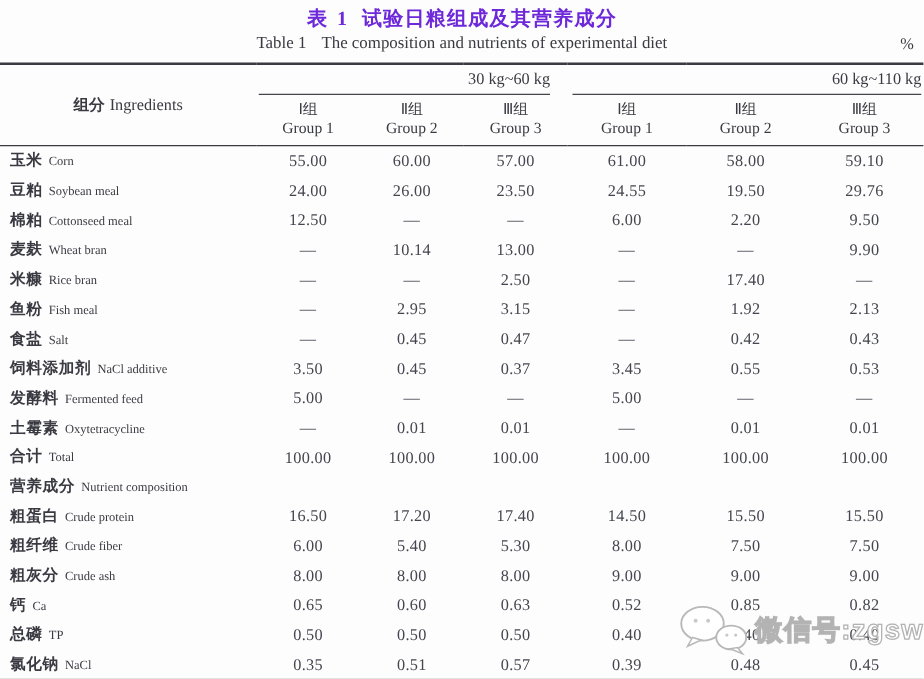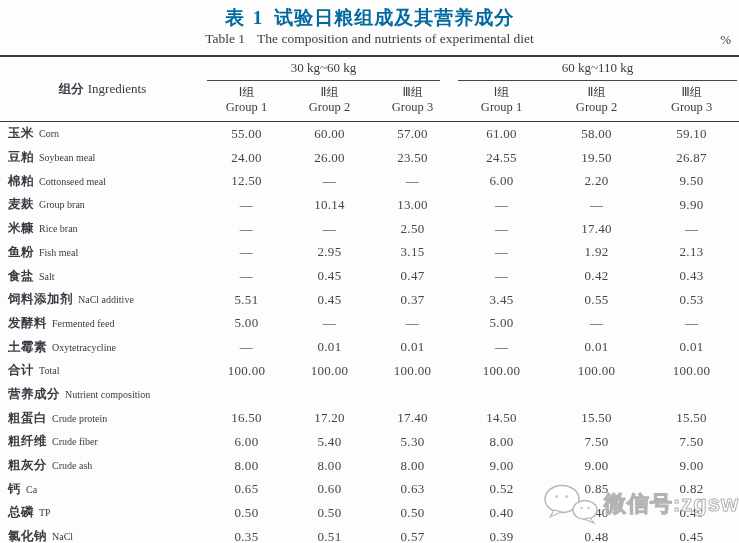--- a/index.html
+++ b/index.html
@@ -9,23 +9,23 @@
     width:739px; height:543px;
     background:#fdfdfd;
     font-family:"Liberation Serif","DejaVu Serif",serif;
     color:#3a3a42;
     overflow:hidden;
   }
   
   .title-cn {
     padding-top:5px;
     text-align:center;
-    font-size:19px;
+    font-size:16px;
     font-weight:bold;
-    color:#0369a1;
+    color:#6d28d9;
     letter-spacing:1px;
   }
   .title-cn .t-label { margin-right:10px; letter-spacing:2px; }
   .title-en {
     position:relative;
     margin-top:0;
     text-align:center;
     font-size:13.5px;
     color:#3a3a42;
     height:20px;
@@ -47,21 +47,21 @@
   }
   col.c-label { width:205px; }
   col.c-n1 { width:83px; }
   col.c-n2 { width:95px; }
   thead th { font-weight:normal; vertical-align:middle; }
   .spanner-cell { padding-top:2px; }
   .spanner {
     border-bottom:1px solid #45454c;
     padding:1px 0 4px;
     font-size:13px;
-    text-align:center;
+    text-align:right;
   }
   .spanner.left  { margin:0 14px 0 2px; }
   .spanner.right { margin:0 2px 0 4px; }
   .ingredients-head {
     text-align:center;
     font-size:13px;
   }
   .ingredients-head .cn { font-weight:bold; font-family:"Liberation Sans","DejaVu Sans",sans-serif; font-size:12.5px; margin-right:4px; }
   .subhead {
     text-align:center;
@@ -187,33 +187,33 @@
           <td>58.00</td>
           <td>59.10</td>
         </tr>
         <tr>
           <td class="label-cell"><span class="cn">豆粕</span><span class="en">Soybean meal</span></td>
           <td>24.00</td>
           <td>26.00</td>
           <td>23.50</td>
           <td>24.55</td>
           <td>19.50</td>
-          <td>26.87</td>
+          <td>29.76</td>
         </tr>
         <tr>
           <td class="label-cell"><span class="cn">棉粕</span><span class="en">Cottonseed meal</span></td>
           <td>12.50</td>
           <td>—</td>
           <td>—</td>
           <td>6.00</td>
           <td>2.20</td>
           <td>9.50</td>
         </tr>
         <tr>
-          <td class="label-cell"><span class="cn">麦麸</span><span class="en">Group bran</span></td>
+          <td class="label-cell"><span class="cn">麦麸</span><span class="en">Wheat bran</span></td>
           <td>—</td>
           <td>10.14</td>
           <td>13.00</td>
           <td>—</td>
           <td>—</td>
           <td>9.90</td>
         </tr>
         <tr>
           <td class="label-cell"><span class="cn">米糠</span><span class="en">Rice bran</span></td>
           <td>—</td>
@@ -236,21 +236,21 @@
           <td class="label-cell"><span class="cn">食盐</span><span class="en">Salt</span></td>
           <td>—</td>
           <td>0.45</td>
           <td>0.47</td>
           <td>—</td>
           <td>0.42</td>
           <td>0.43</td>
         </tr>
         <tr>
           <td class="label-cell"><span class="cn">饲料添加剂</span><span class="en">NaCl additive</span></td>
-          <td>5.51</td>
+          <td>3.50</td>
           <td>0.45</td>
           <td>0.37</td>
           <td>3.45</td>
           <td>0.55</td>
           <td>0.53</td>
         </tr>
         <tr>
           <td class="label-cell"><span class="cn">发酵料</span><span class="en">Fermented feed</span></td>
           <td>5.00</td>
           <td>—</td>

